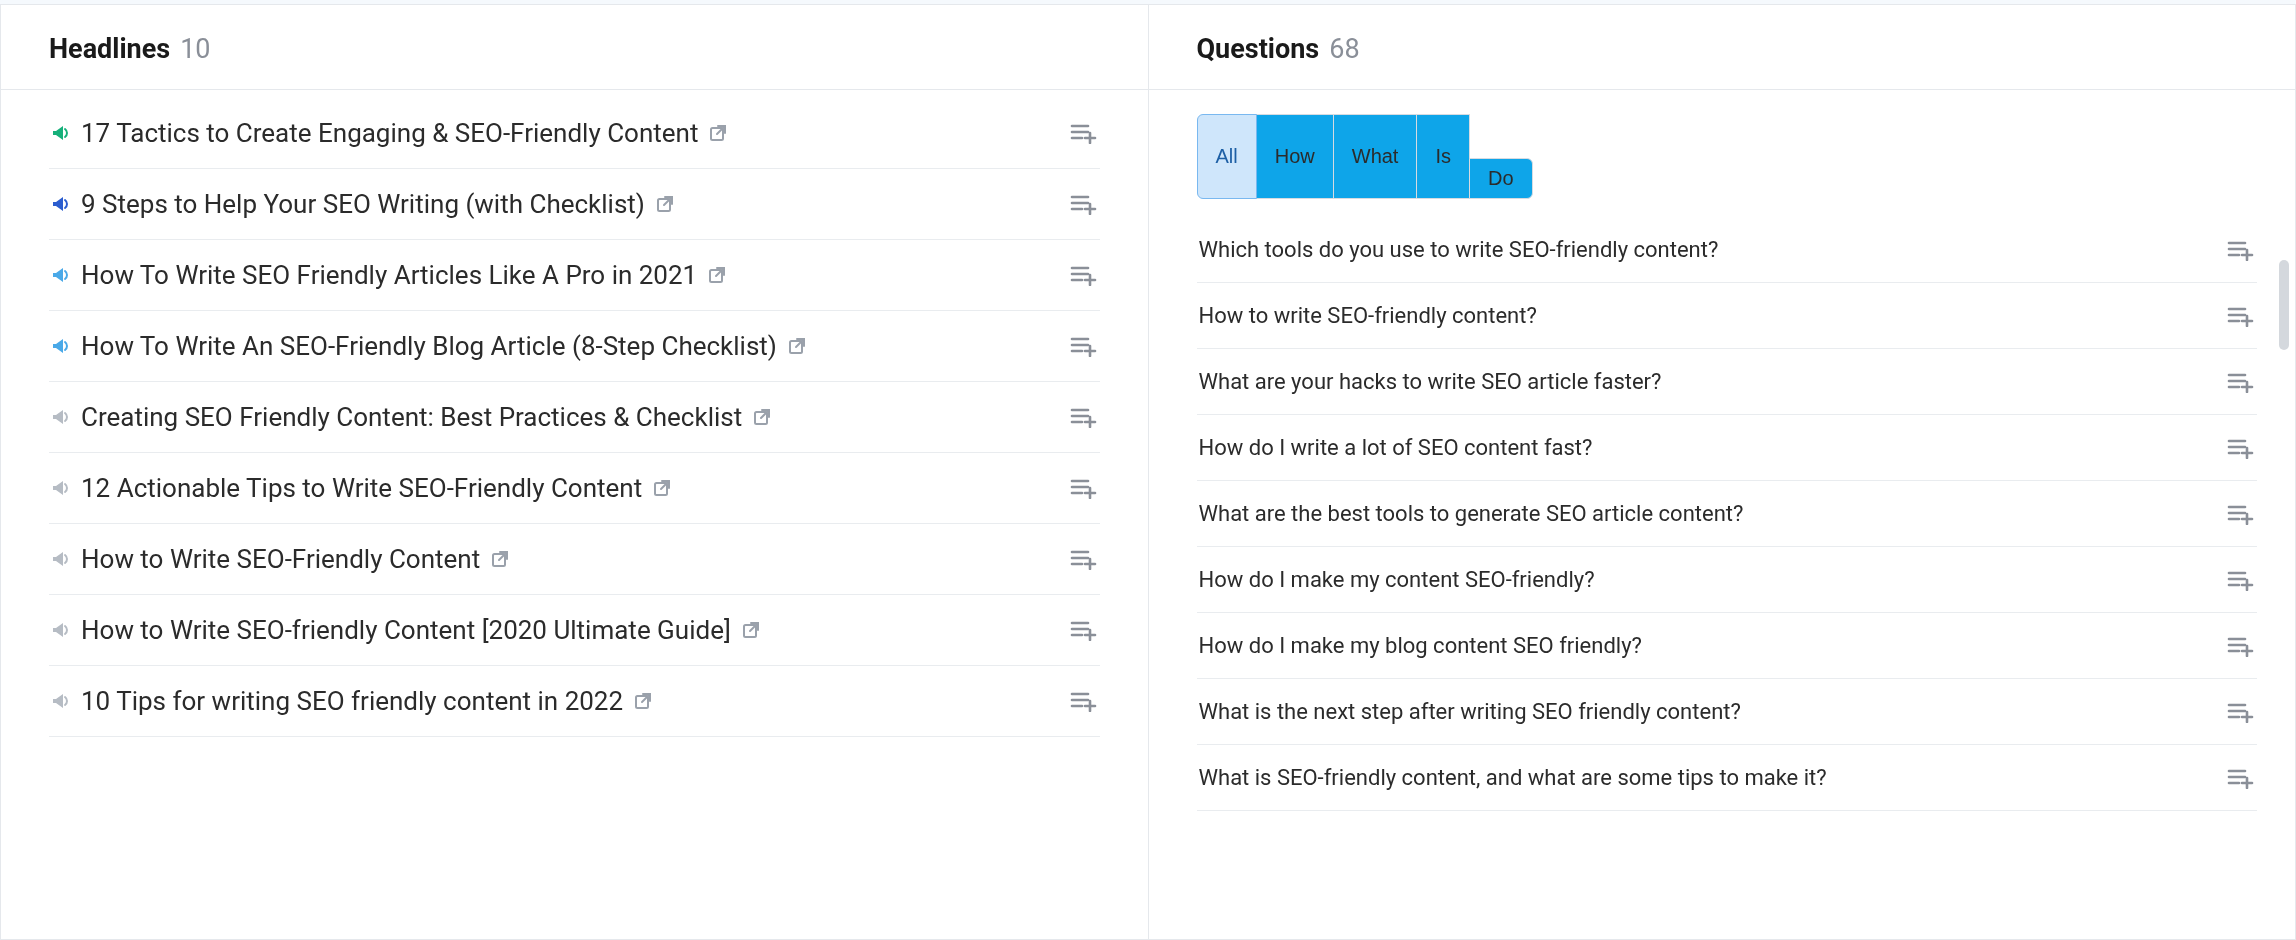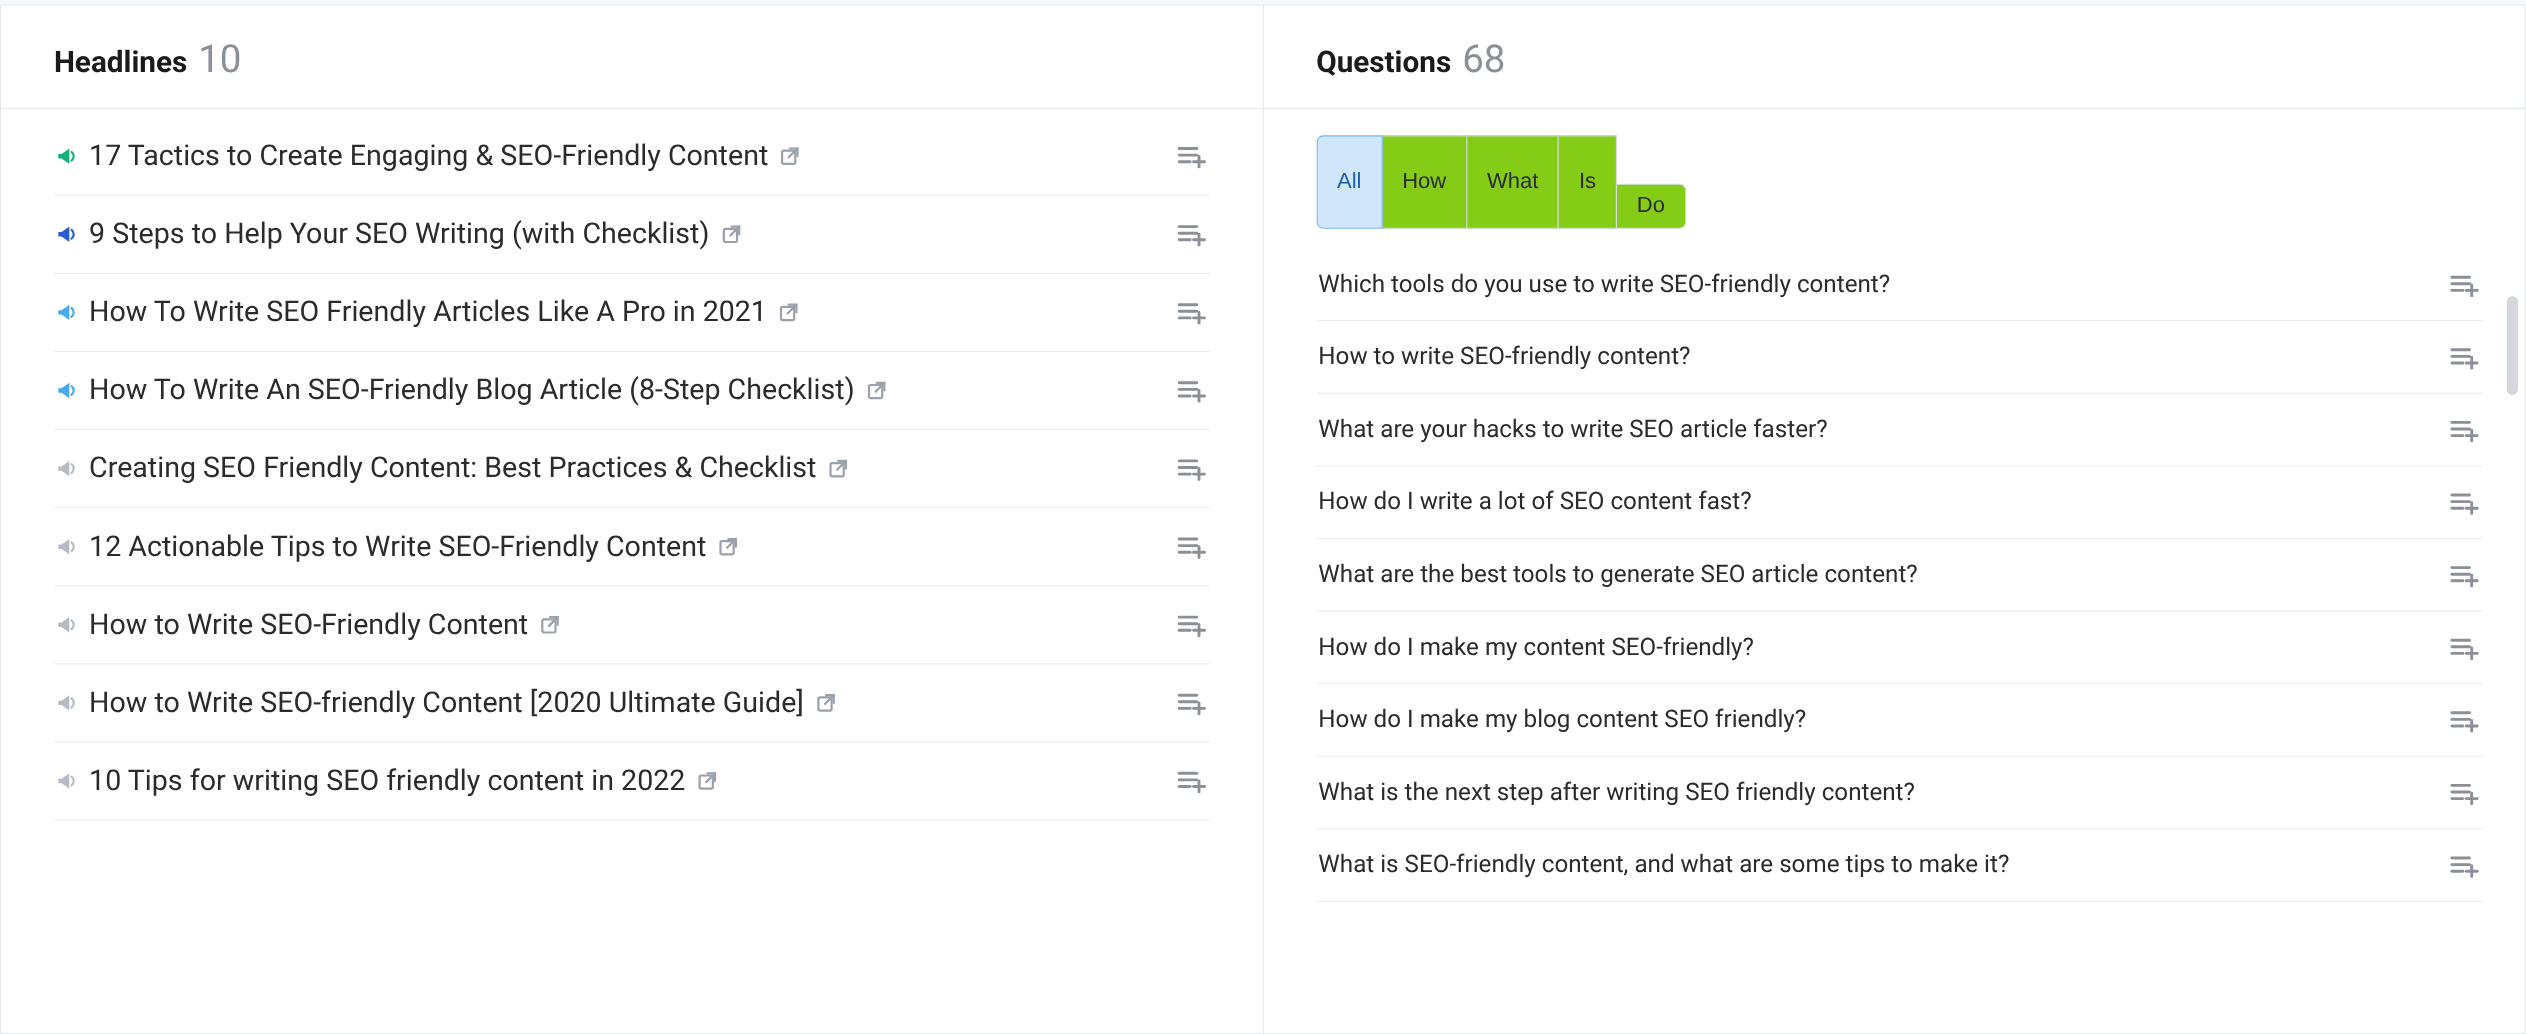--- a/index.html
+++ b/index.html
@@ -32,39 +32,39 @@
     display: flex;
     align-items: baseline;
     gap: 10px;
   }
   .panel-title {
     font-size: 27px;
     font-weight: 700;
     color: #1a1a1a;
   }
   .panel-count {
-    font-size: 35px;
+    font-size: 27px;
     font-weight: 400;
     color: #8a8f98;
   }
   .panel-body {
     flex: 1;
     overflow-y: auto;
     padding: 0 48px 20px 48px;
     position: relative;
   }
   .panel-right .panel-body { padding-right: 38px; }
   .filters {
     display: inline-flex;
     margin: 24px 0 18px 0;
     border-radius: 6px;
   }
   .filter-btn {
     border: 1px solid #d6dbe1;
-    background: #84cc16;
+    background: #0ea5e9;
     padding: 8px 18px;
     font-size: 20px;
     color: #2b2b2b;
     cursor: pointer;
     margin-left: -1px;
   }
   .filter-btn:first-child {
     border-top-left-radius: 6px;
     border-bottom-left-radius: 6px;
     margin-left: 0;

